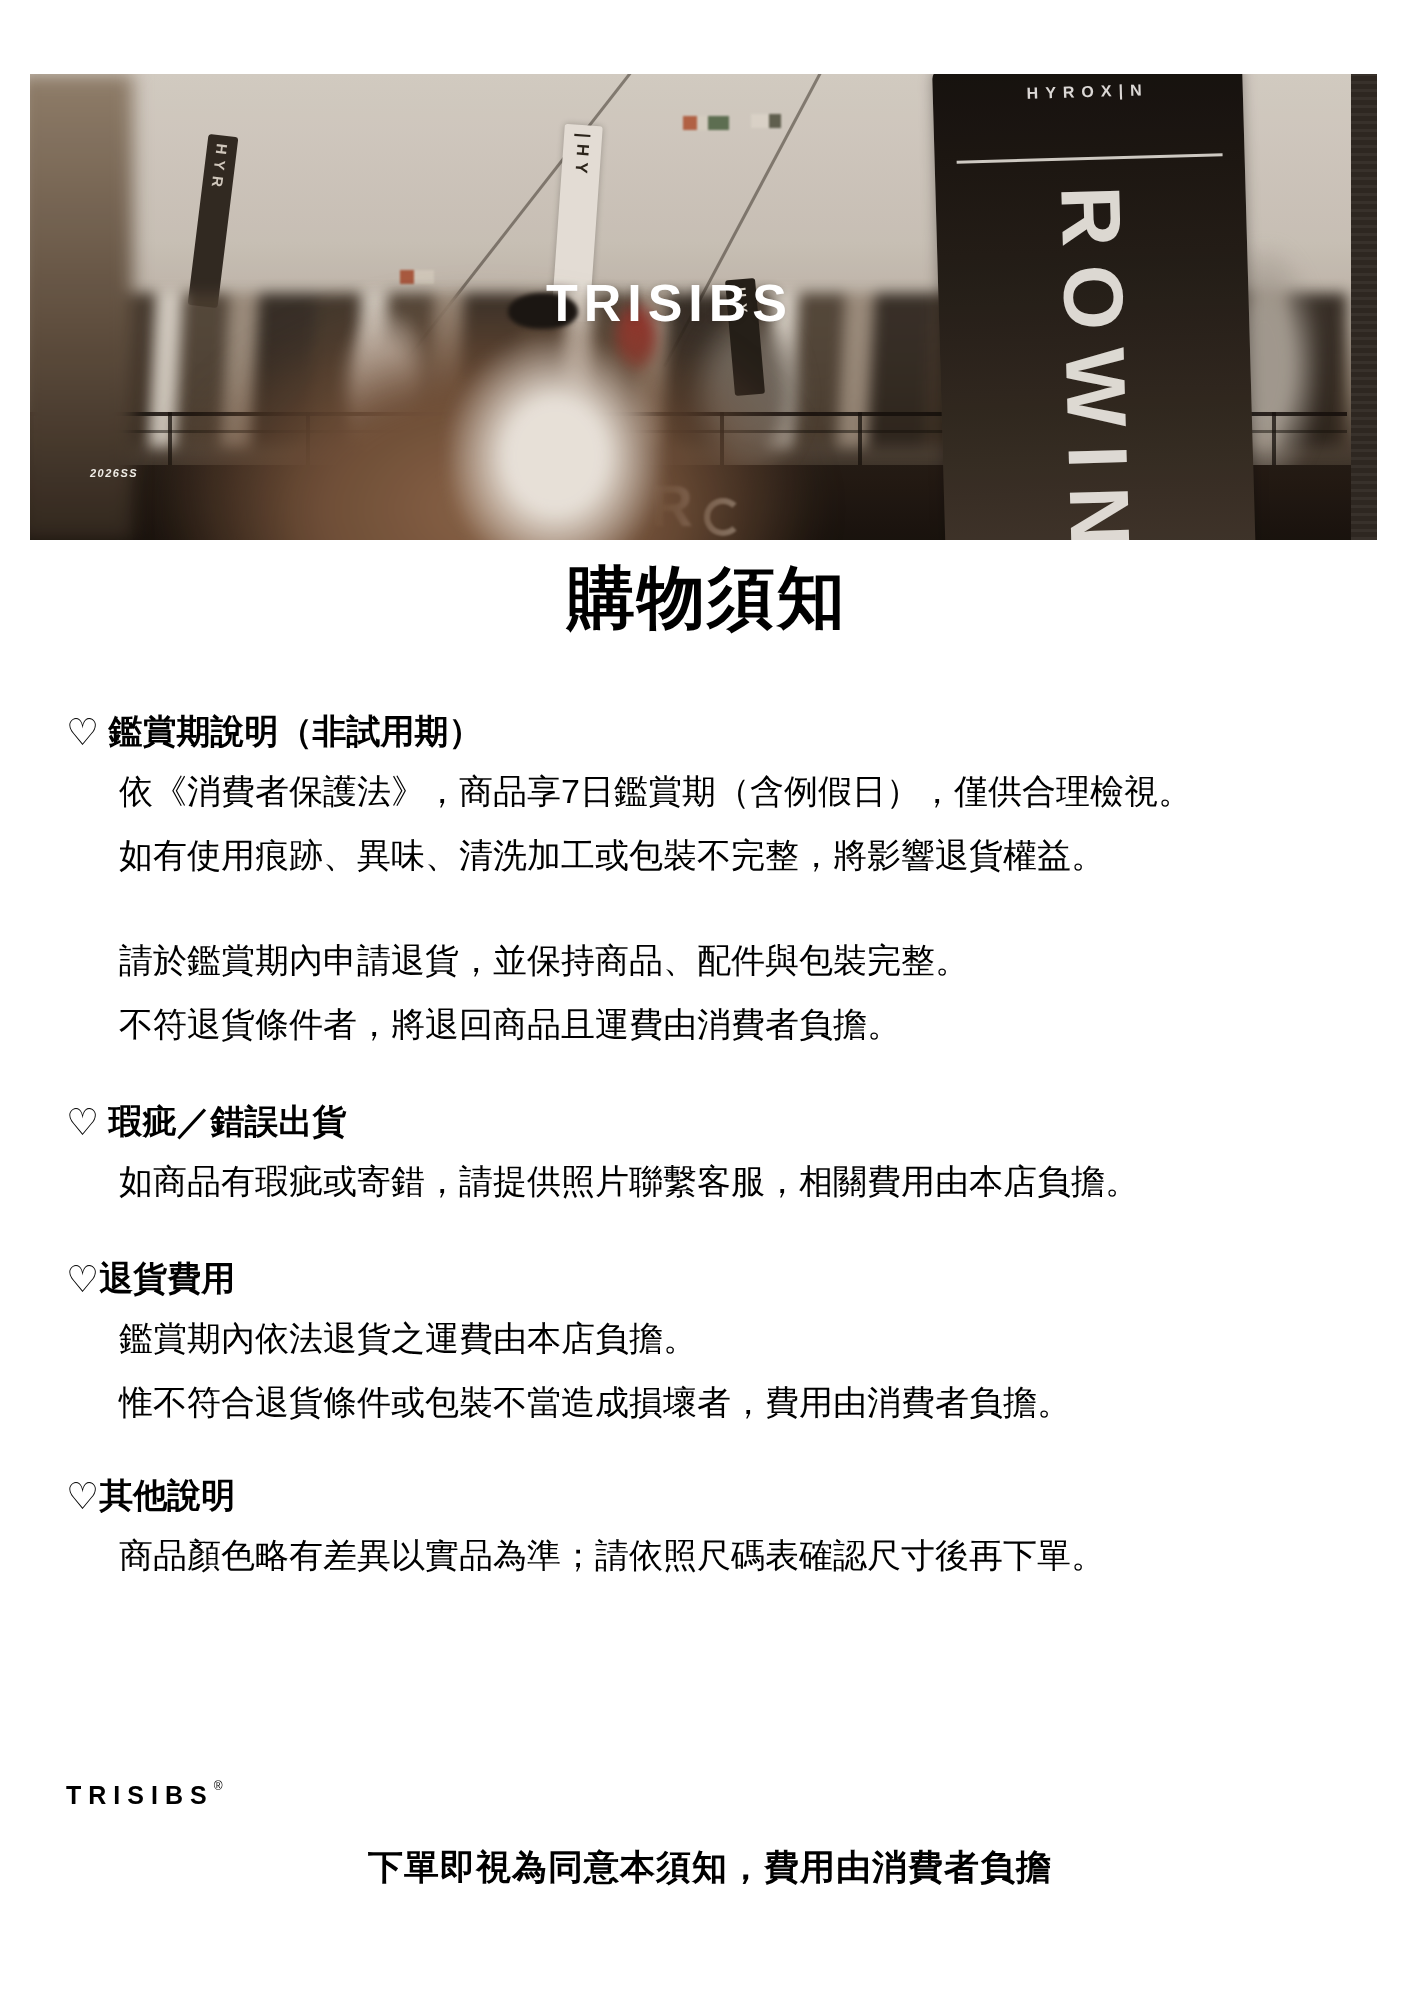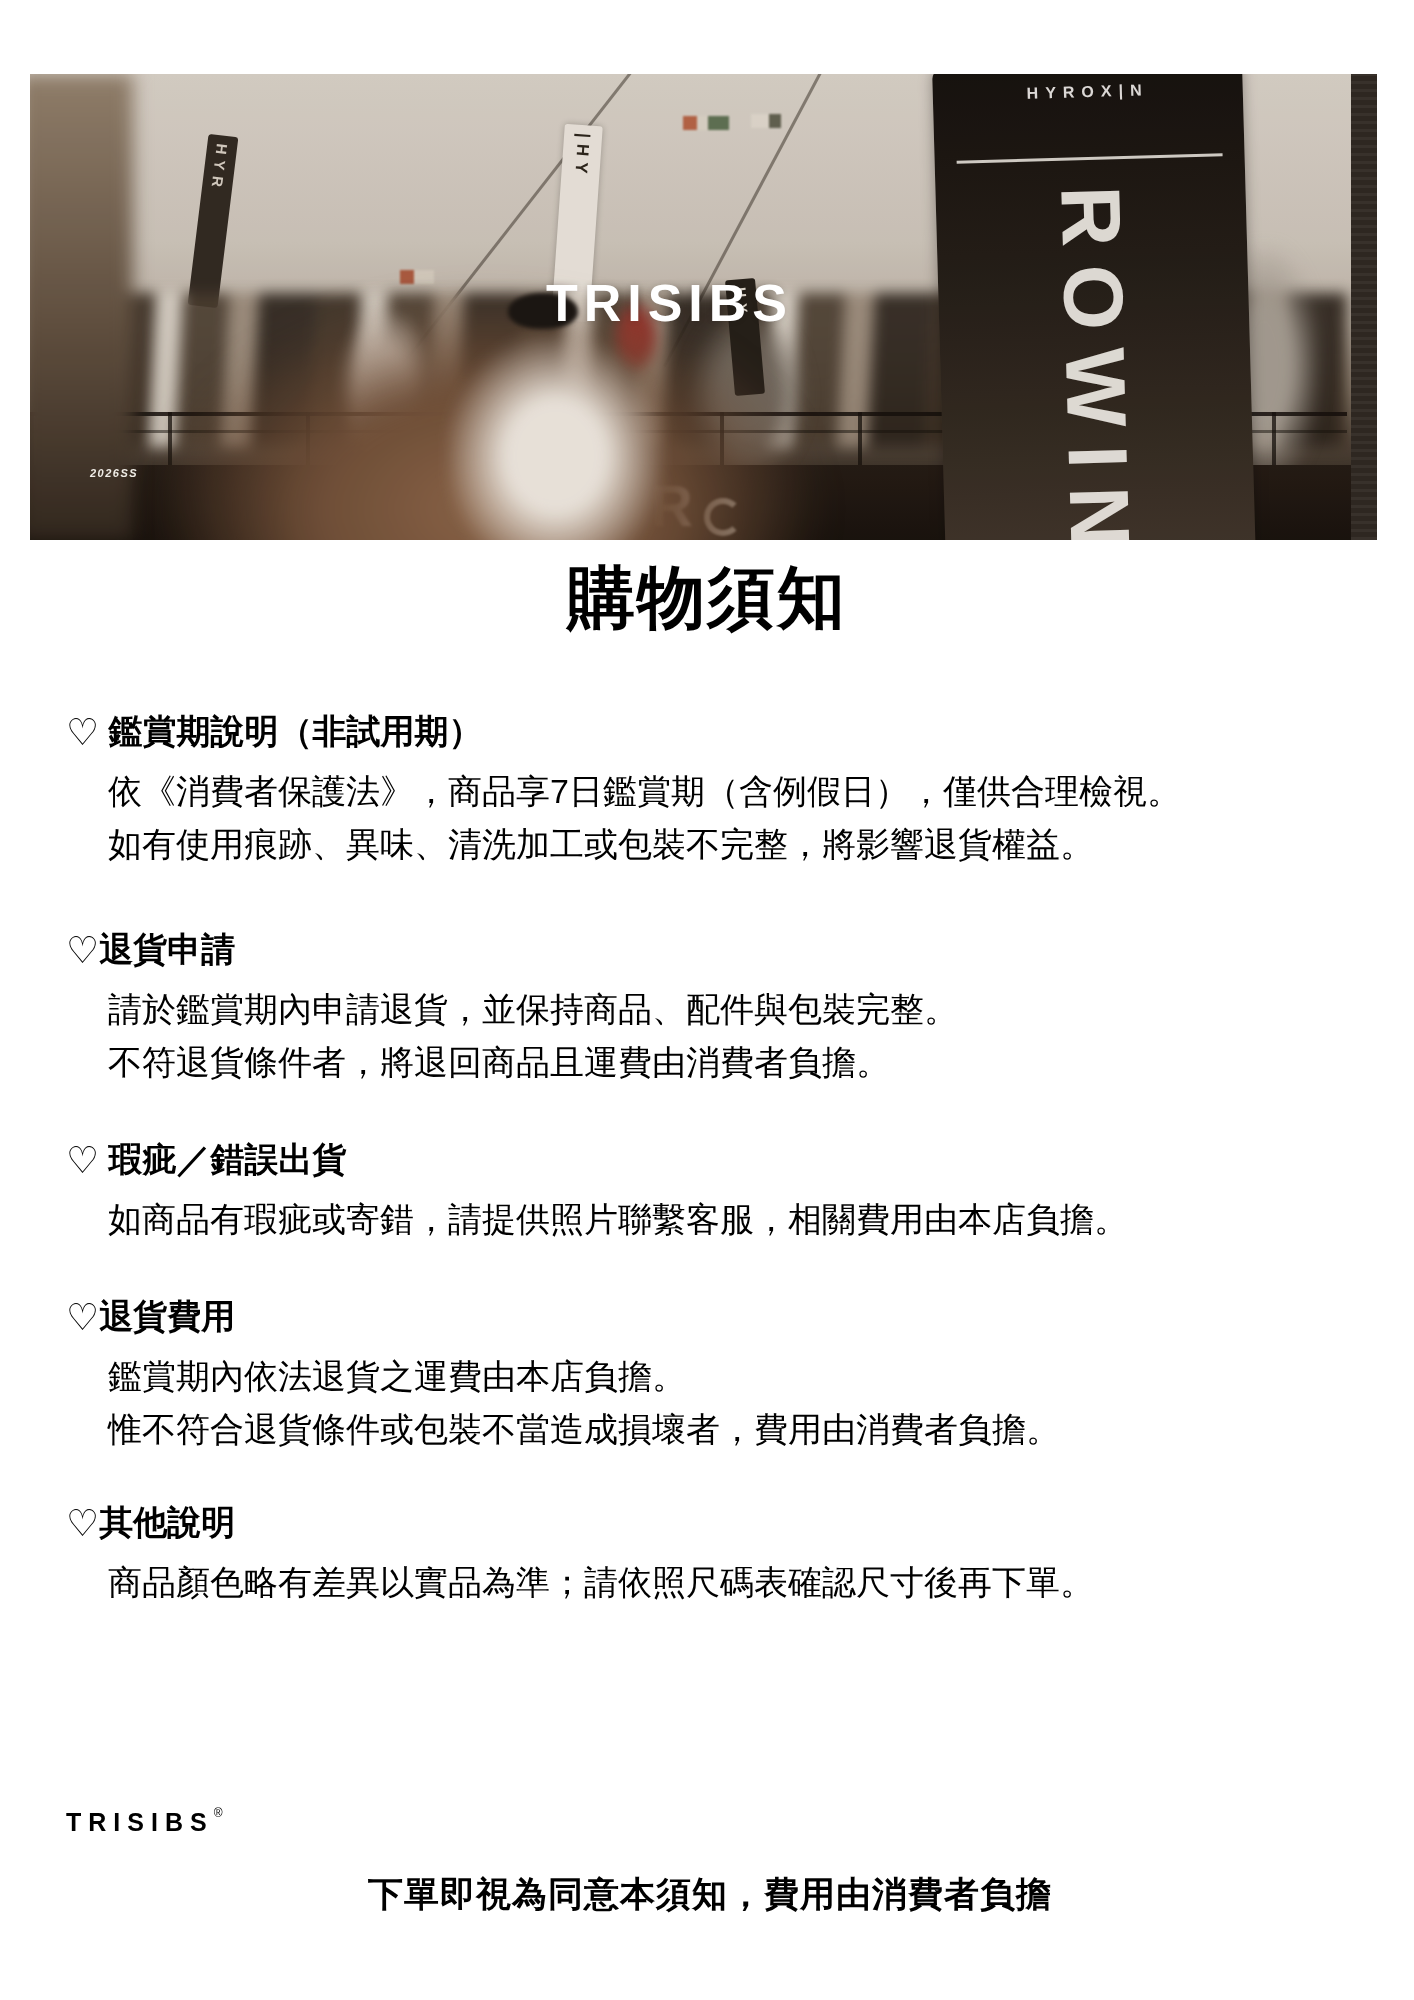--- a/index.html
+++ b/index.html
@@ -76,21 +76,21 @@
   .title{margin:48px 0 0;font-size:68px;line-height:76px;font-weight:800;text-align:center;letter-spacing:2px;}
   .sections{padding:0 60px 0 66px;}
   .sec{margin:0;}
   .sec1{margin-top:70px;}
   .sec2{margin-top:52px;}
   .sec3{margin-top:44px;}
   .sec4{margin-top:44px;}
   .sec5{margin-top:40px;}
   .sec-h{margin:0;font-size:34px;font-weight:700;line-height:53px;}
   .heart{font-size:37px;font-weight:400;vertical-align:-2px;}
-  .sec-line{margin:0;font-size:34px;line-height:53px;padding-left:42px;font-weight:400;}
+  .sec-line{margin:11px;font-size:34px;line-height:53px;padding-left:42px;font-weight:400;}
   .sec-h + .sec-line{margin-top:6px;}
   .logo-row{margin-top:189px;line-height:30px;}
   .logo-text{font-size:25px;font-weight:800;letter-spacing:7px;}
   .reg{font-size:12px;vertical-align:14px;font-weight:400;}
   .footer-note{margin-top:28px;font-size:35px;line-height:50px;font-weight:700;text-align:center;letter-spacing:1px;}
 </style>
 </head>
 <body>
 
 <div class="hero">
@@ -141,21 +141,20 @@
 
   <div class="sections">
 
     <section class="sec sec1">
       <h2 class="sec-h"><span class="heart">♡</span><span> 鑑賞期說明（非試用期）</span></h2>
       <p class="sec-line">依《消費者保護法》，商品享7日鑑賞期（含例假日），僅供合理檢視。</p>
       <p class="sec-line">如有使用痕跡、異味、清洗加工或包裝不完整，將影響退貨權益。</p>
     </section>
 
     <section class="sec sec2">
-      <h2 class="sec-h"><span class="heart">♡</span><span>退貨申請</span></h2>
       <p class="sec-line">請於鑑賞期內申請退貨，並保持商品、配件與包裝完整。</p>
       <p class="sec-line">不符退貨條件者，將退回商品且運費由消費者負擔。</p>
     </section>
 
     <section class="sec sec3">
       <h2 class="sec-h"><span class="heart">♡</span><span> 瑕疵／錯誤出貨</span></h2>
       <p class="sec-line">如商品有瑕疵或寄錯，請提供照片聯繫客服，相關費用由本店負擔。</p>
     </section>
 
     <section class="sec sec4">

